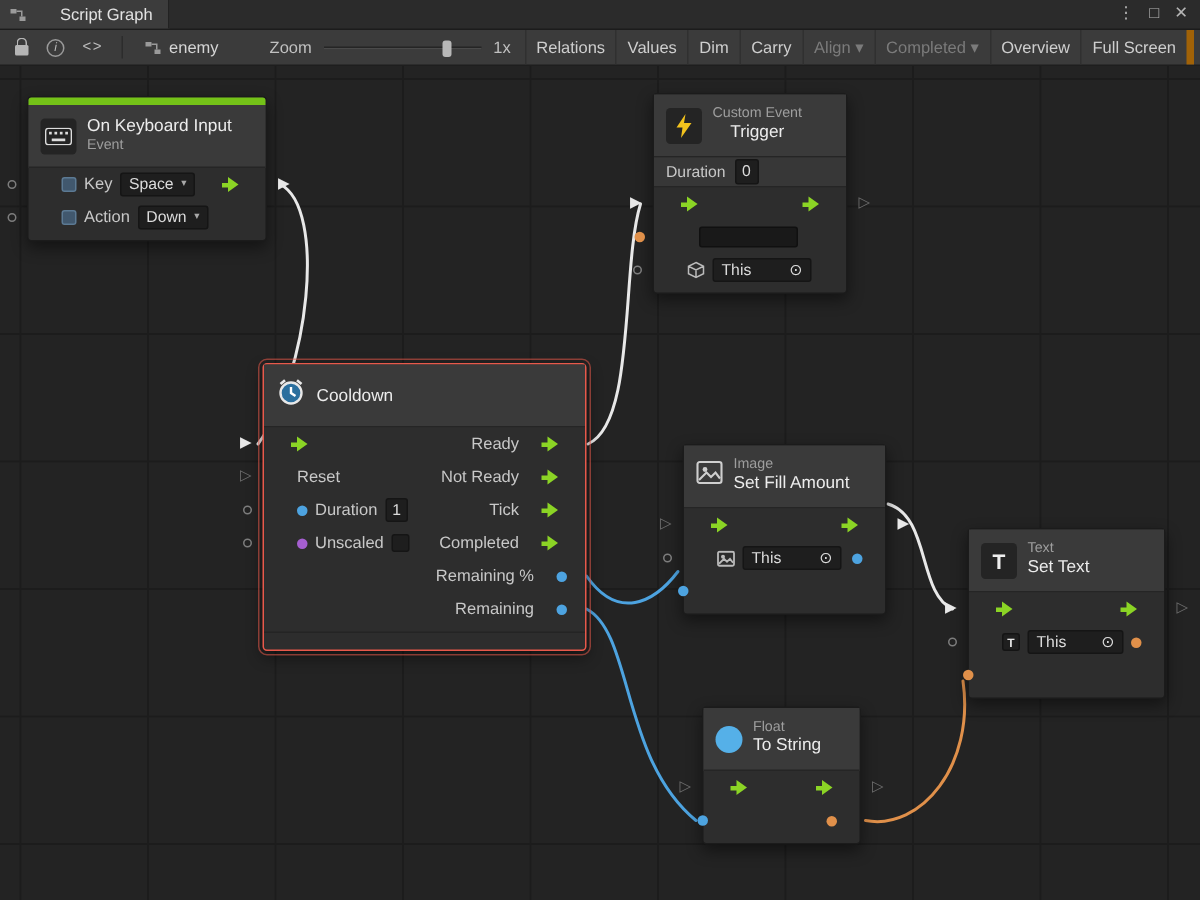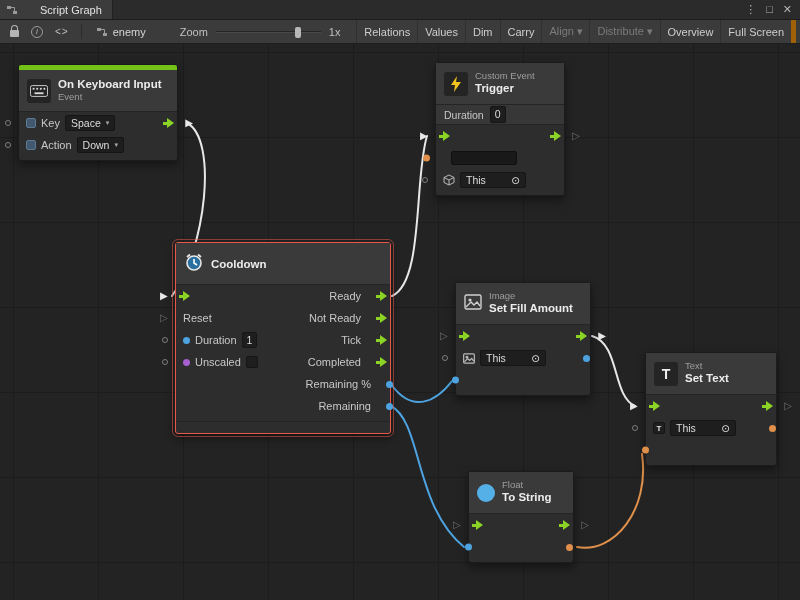--- a/index.html
+++ b/index.html
@@ -38,28 +38,28 @@
   .wires{position:absolute;left:0;top:0;z-index:1;}
   .wires path{fill:none;stroke-width:2;stroke-linecap:round;}
 
   
   .node{position:absolute;background:#2d2d2d;border:1px solid #1b1b1b;border-radius:3px;box-shadow:0 4px 10px rgba(0,0,0,.45);z-index:2;color:#ddd;}
   .node.selected{border:1px solid #e8594b;outline:1px solid rgba(232,89,75,.55);outline-offset:2px;}
   .strip{height:5px;background:#74c218;border-radius:2px 2px 0 0;}
   .nhead{height:42px;background:#3a3a3a;border-bottom:1px solid #252525;display:flex;align-items:center;gap:7px;padding:0 8px;}
   .icon-box{width:24px;height:24px;background:#242424;border-radius:3px;display:flex;align-items:center;justify-content:center;flex:none;}
   .tstack{display:flex;flex-direction:column;line-height:1.15;}
-  .t1{font-size:11.5px;font-weight:bold;color:#ececec;}
+  .t1{font-size:11.5px;font-weight:normal;color:#ececec;text-align:center;}
   .t2{font-size:9.5px;color:#9e9e9e;}
   .ttype{font-size:9.5px;color:#9e9e9e;}
   .args-row{height:20px;background:#373737;border-bottom:1px solid #252525;display:flex;align-items:center;padding:0 8px;font-size:10.5px;color:#c8c8c8;gap:6px;}
   .nfoot{height:12px;border-top:1px solid #242424;}
   .nbody{padding:0 0 4px 0;}
 
-  .prow{position:relative;height:22px;display:flex;align-items:center;gap:5px;padding:0 7px;font-size:11px;color:#c8c8c8;}
+  .prow{position:relative;height:22px;display:flex;align-items:center;gap:5px;padding:0 22px;font-size:11px;color:#c8c8c8;}
   .rhs{margin-left:auto;display:flex;align-items:center;gap:15px;}
   .plabel{white-space:nowrap;}
 
   
   .farrow{position:relative;width:11px;height:10px;flex:none;}
   .farrow::before{content:"";position:absolute;left:0;top:3.5px;width:5px;height:3px;background:#8bd425;}
   .farrow::after{content:"";position:absolute;left:4px;top:0;width:0;height:0;border-left:7px solid #8bd425;border-top:5px solid transparent;border-bottom:5px solid transparent;}
   .el{margin-left:-4px;} .er{margin-right:-4px;}
 
   
@@ -131,21 +131,21 @@
         <span class="track"></span>
         <span class="handle"></span>
       </span>
     <span class="zoomval">1x</span>
     <span class="spacer"></span>
     <button class="tb">Relations</button>
     <button class="tb">Values</button>
     <button class="tb">Dim</button>
     <button class="tb">Carry</button>
     <button class="tb disabled">Align ▾</button>
-    <button class="tb disabled">Distribute ▾</button>
+    <button class="tb disabled">Completed ▾</button>
     <button class="tb">Overview</button>
     <button class="tb">Full Screen</button>
   </div>
 
   <div class="canvas">
 
     <svg class="wires" width="800" height="556" viewBox="0 0 800 556">
       <path d="M187 79 C218 95 206 205 172 252" stroke="#e8e8e8"></path>
       <path d="M392 252 C424 238 414 134 427 92" stroke="#e8e8e8"></path>
       <path d="M592 292 C620 300 612 352 635 362" stroke="#e8e8e8"></path>
@@ -297,21 +297,21 @@
         <div class="prow">
           <span class="rhs">
               <span class="plabel">Remaining</span>
               <span class="dot b edge-r"></span>
             </span>
         </div>
       </div>
       <div class="nfoot"></div>
     </div>
 
-    <div class="node" style="left:455px;top:238px;width:136px;">
+    <div class="node" style="left:455px;top:252px;width:136px;">
       <div class="nhead">
         <span>
           <svg width="18" height="16" viewBox="0 0 18 16">
               <rect x="1" y="1" width="16" height="14" rx="1.5" fill="none" stroke="#cfcfcf" stroke-width="1.4"></rect>
               <circle cx="6" cy="6" r="1.6" fill="#cfcfcf"></circle>
               <path d="M2 13 L7 8 L10 11 L13 8 L16 12" stroke="#cfcfcf" stroke-width="1.4" fill="none"></path>
             </svg>
         </span>
         <div class="tstack">
           <div class="ttype">Image</div>

